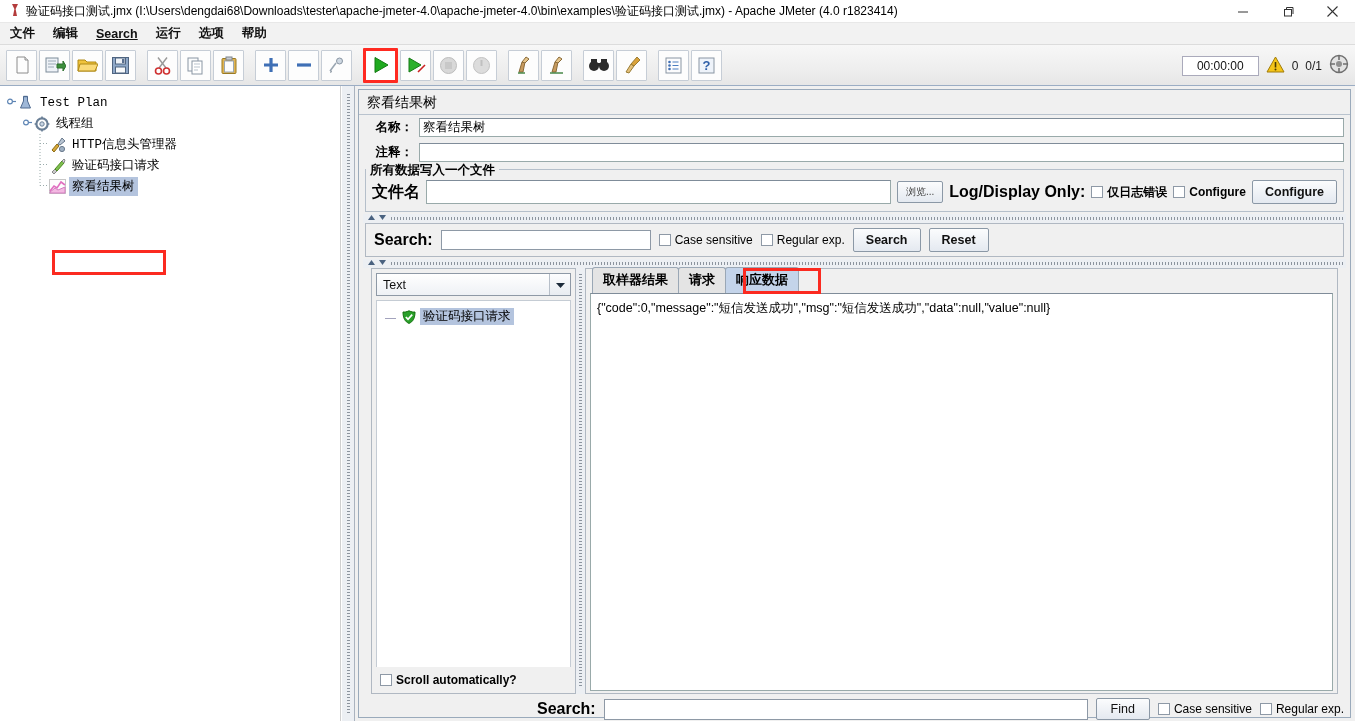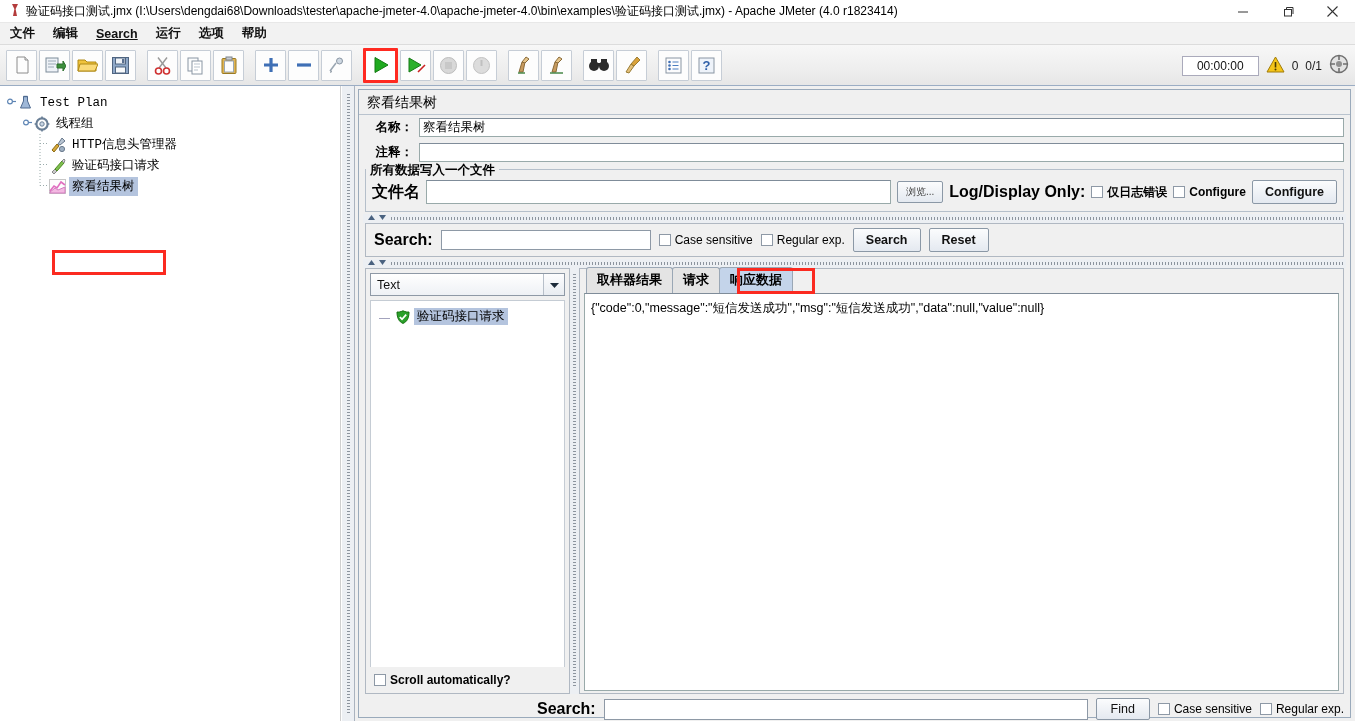--- a/index.html
+++ b/index.html
@@ -168,21 +168,21 @@
     display: flex; align-items: center; gap: 8px; padding: 5px 8px; height: 34px;
   }
   .search-bar .sinput {
     width: 210px; height: 20px; border: 1px solid #8e99a6; background: #fff;
     font-size: 12px; padding: 1px 3px; font-family: "Liberation Sans", sans-serif;
     outline: none;
   }
 
   
   .results {
-    margin: 0 6px; position: relative; height: 426px; display: flex;
+    margin: 0 12px; position: relative; height: 426px; display: flex;
   }
   .res-left {
     width: 205px; background: #f0f0f0; border: 1px solid #b0b8c2; position: relative;
     display: flex; flex-direction: column;
   }
   .combo {
     margin: 4px; height: 23px; border: 1px solid #8e99a6;
     background: linear-gradient(to bottom,#ffffff,#eef1f5);
     display: flex; align-items: center; position: relative;
   }

